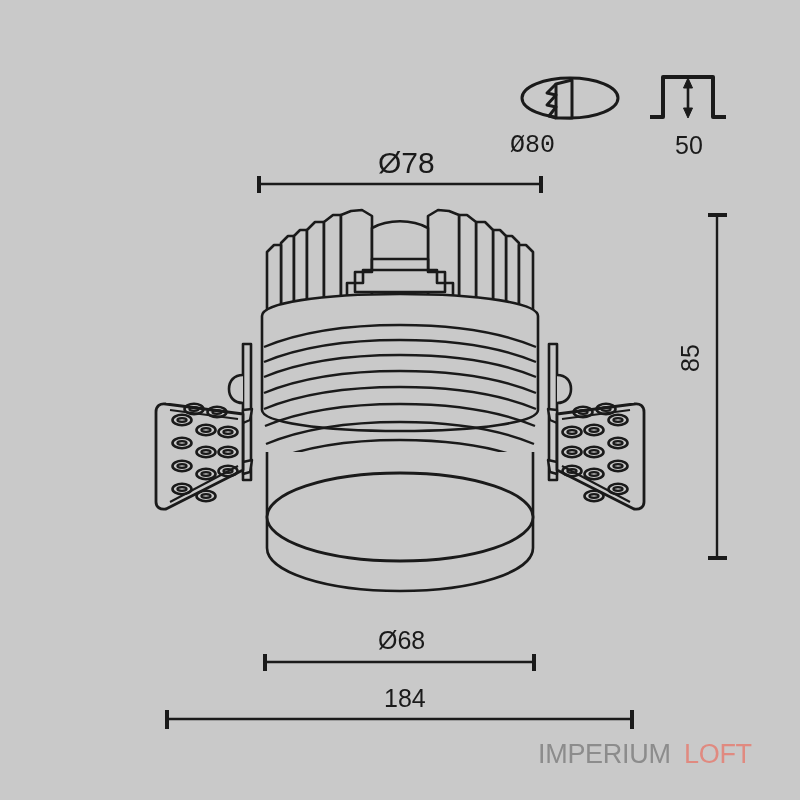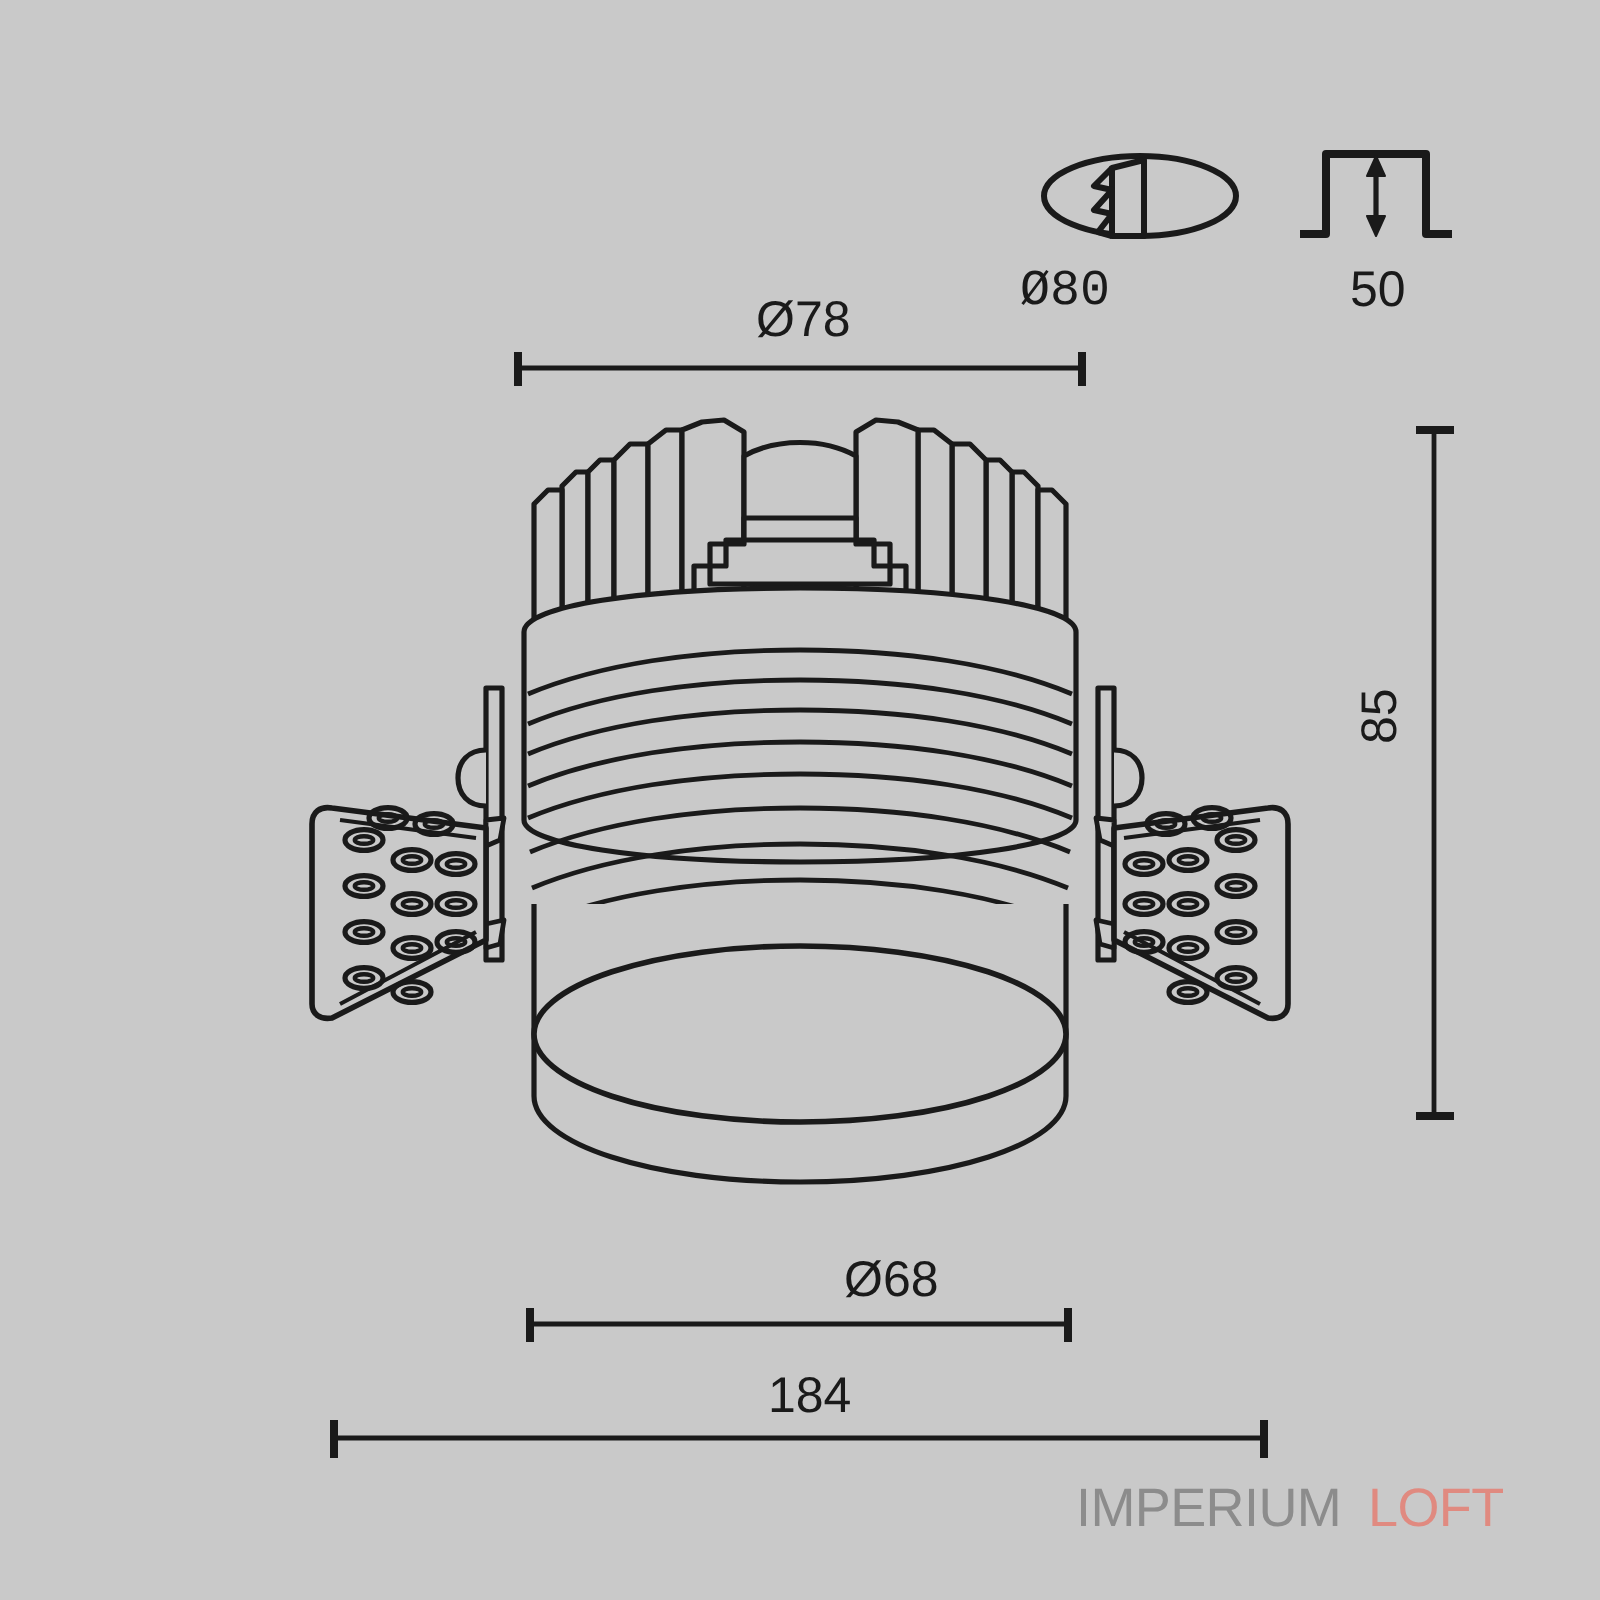--- a/index.html
+++ b/index.html
@@ -29,27 +29,26 @@
   .dim-text {
     position: absolute;
     color: #1a1a1a;
     font-family: "Liberation Sans", sans-serif;
     white-space: nowrap;
     line-height: 1;
   }
   #label-d78 {
     left: 378px;
     top: 148px;
-    font-size: 25px;
+    font-size: 30px;
   }
   #label-d68 {
     left: 378px;
     top: 628px;
     font-size: 25px;
-    margin-left: 44px;
   }
   #label-115 {
     left: 384px;
     top: 686px;
     font-size: 25px;
   }
   #label-85 {
     left: 678px;
     top: 372px;
     font-size: 25px;

